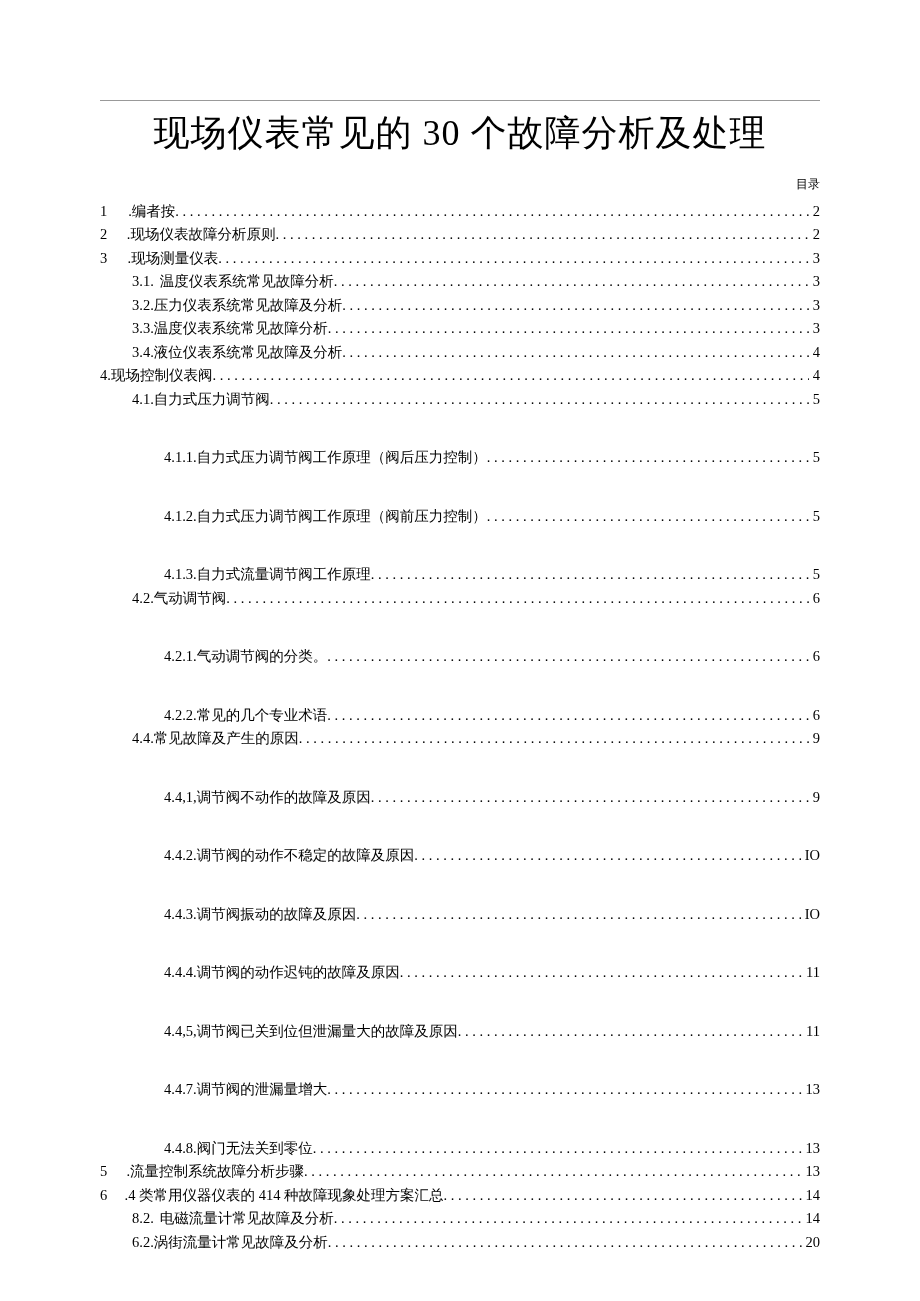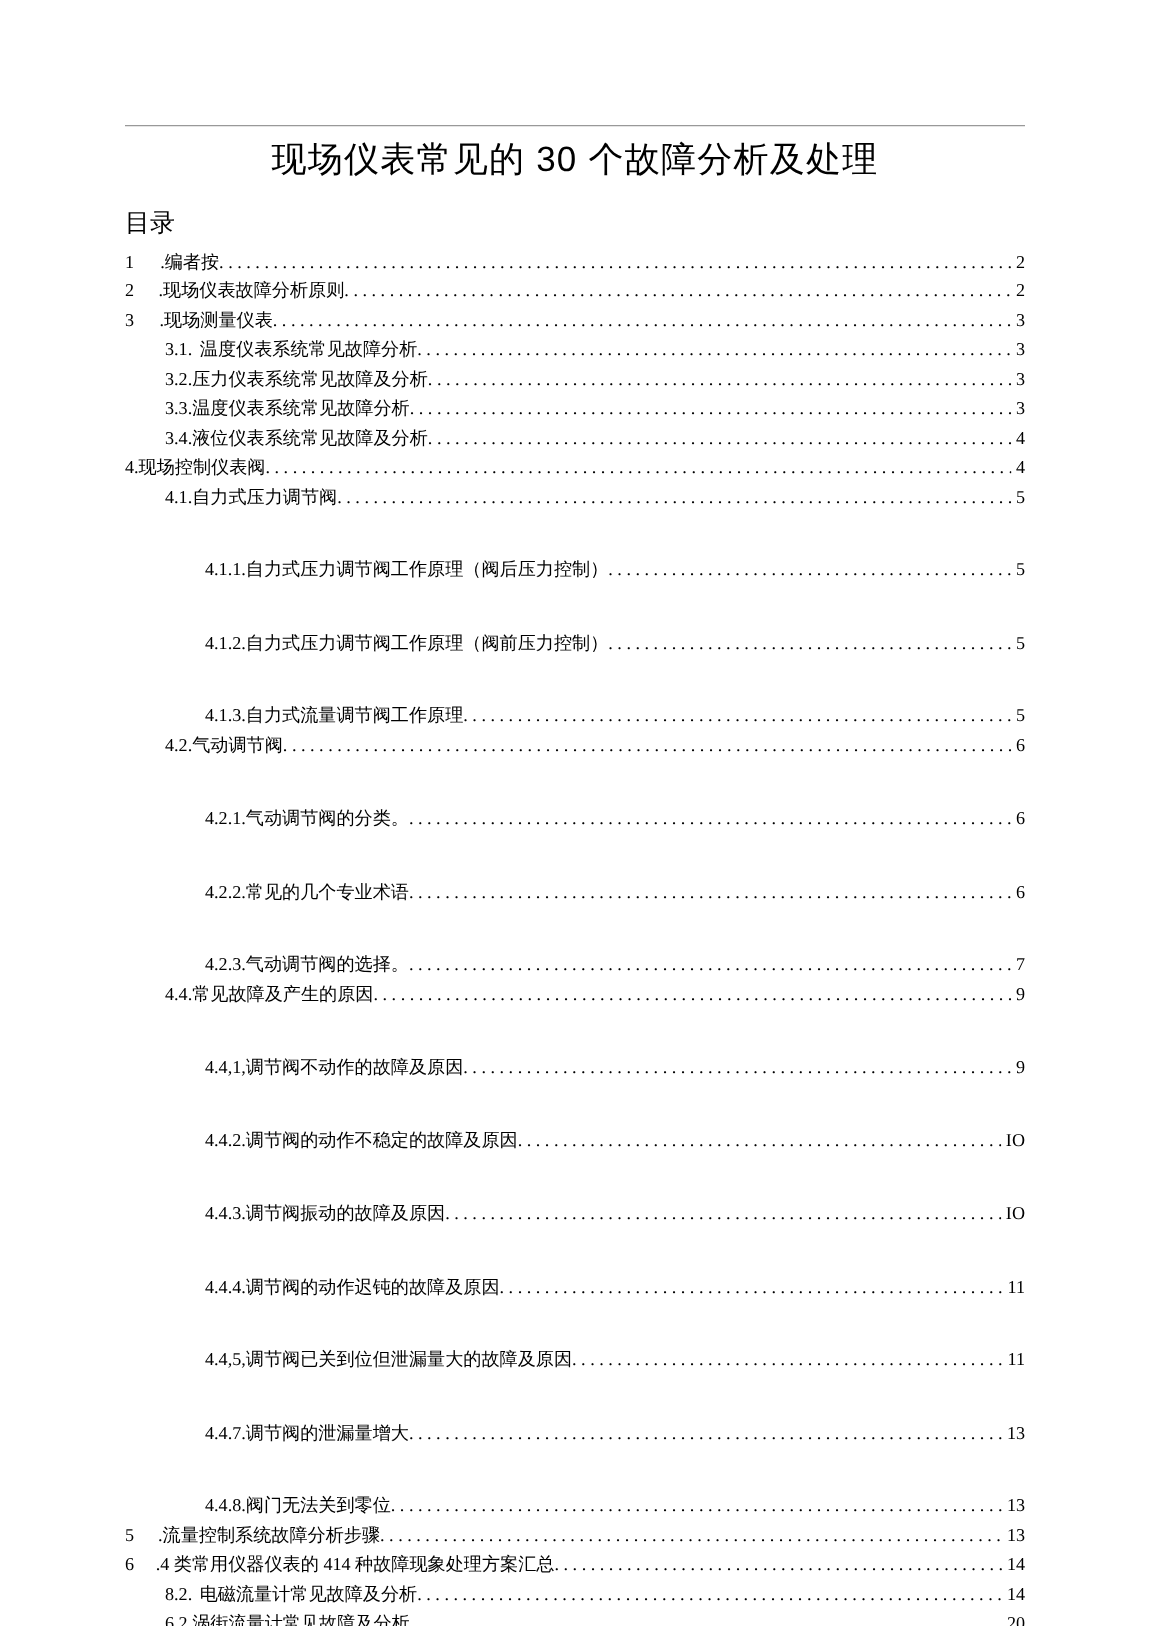--- a/index.html
+++ b/index.html
@@ -17,30 +17,30 @@
     padding: 100px 100px 60px 100px;
     background: #fff;
     position: relative;
   }
   .hr-top {
     border: none;
     border-top: 1px solid #999;
     margin: 0 0 8px 0;
   }
   .doc-title {
-    font-family: Liberation Sans, sans-serif;
-    font-size: 28px;
+    font-family: Liberation Serif, serif;
+    font-size: 36px;
     font-weight: 400;
     text-align: center;
     margin: 0 0 18px 0;
     letter-spacing: 1px;
   }
   .toc-heading {
-    text-align: left;
-    font-size: 20px;
+    text-align: right;
+    font-size: 12px;
     margin: 0 0 6px 0;
   }
   .toc {
     font-size: 14.5px;
     line-height: 1.0;
   }
   .toc-row {
     display: flex;
     align-items: baseline;
     margin: 0;
@@ -175,26 +175,20 @@
         <span class="toc-label">气动调节阀的分类。 </span>
         <span class="toc-dots"></span>
         <span class="toc-page">6</span>
       </div>
       <div class="toc-row lvl-3">
         <span class="toc-num">4.2.2.</span>
         <span class="toc-label">常见的几个专业术语 </span>
         <span class="toc-dots"></span>
         <span class="toc-page">6</span>
       </div>
-      <div class="toc-row lvl-3">
-        <span class="toc-num">4.2.3.</span>
-        <span class="toc-label">气动调节阀的选择。 </span>
-        <span class="toc-dots"></span>
-        <span class="toc-page">7</span>
-      </div>
       <div class="toc-row lvl-2">
         <span class="toc-num">4.4.</span>
         <span class="toc-label">常见故障及产生的原因 </span>
         <span class="toc-dots"></span>
         <span class="toc-page">9</span>
       </div>
       <div class="toc-row lvl-3">
         <span class="toc-num">4.4,1,</span>
         <span class="toc-label">调节阀不动作的故障及原因 </span>
         <span class="toc-dots"></span>

